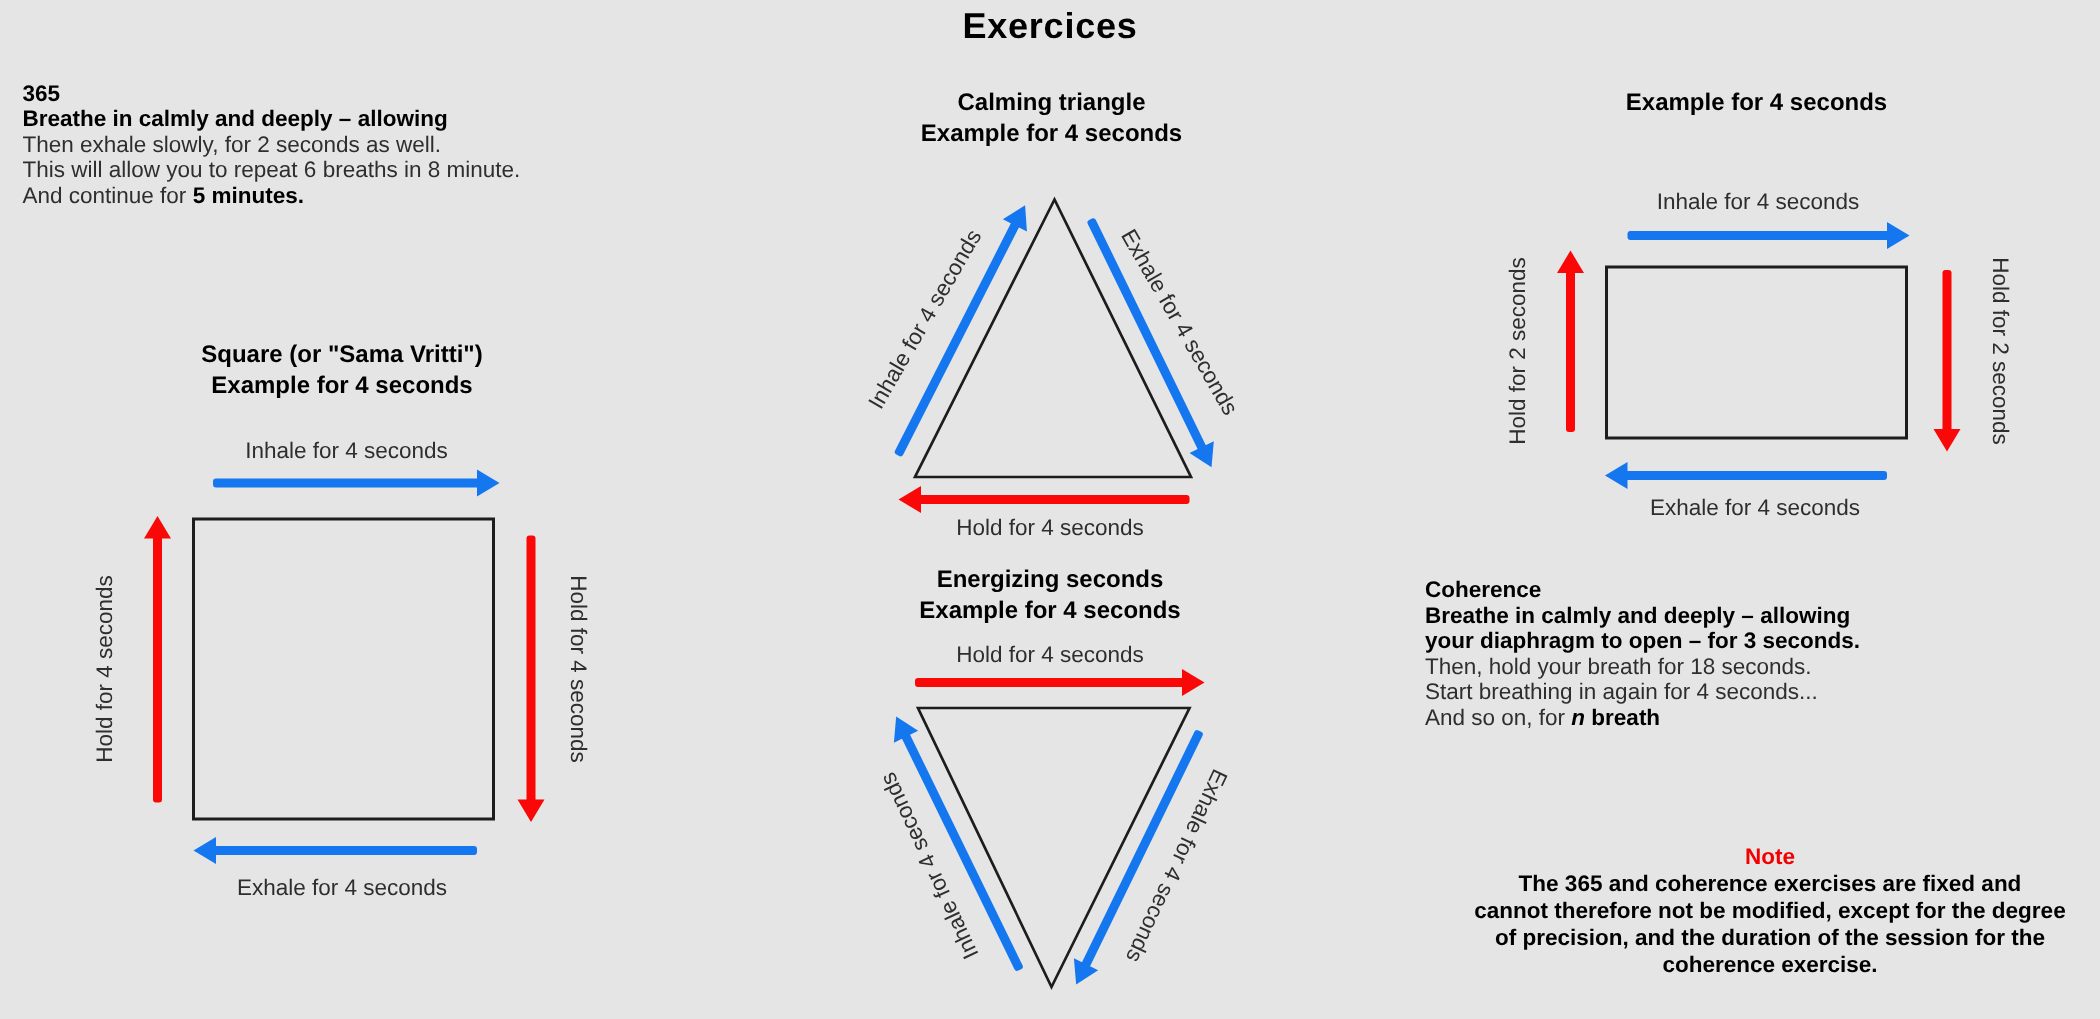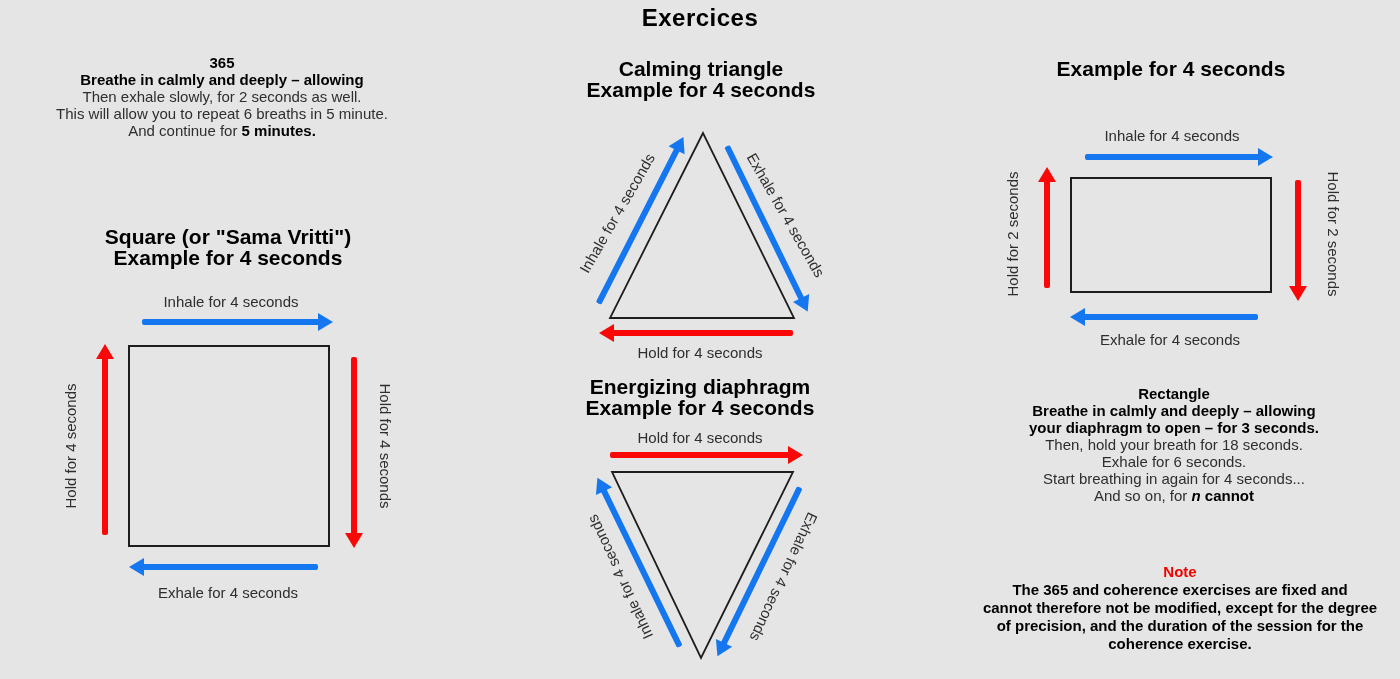--- a/index.html
+++ b/index.html
@@ -4,22 +4,22 @@
 <style>
   html,body{margin:0;padding:0;background:#fff;font-family:"Liberation Sans",sans-serif;}
   .canvas{position:relative;width:1400px;height:679px;background:#e5e5e5;overflow:hidden;color:#1c1c1c;}
   .abs{position:absolute;}
   .ctr{transform:translate(-50%,-50%);white-space:nowrap;}
   .rot{white-space:nowrap;}
   .lbl{font-size:15px;color:#2e2e2e;}
   .b{font-weight:bold;color:#000;}
   .bi{font-weight:bold;font-style:italic;color:#000;}
   .main-title{font-size:24px;font-weight:bold;color:#000;letter-spacing:.5px;}
-  .sec-title{font-size:21px;font-weight:bold;color:#000;text-align:center;line-height:21px;white-space:nowrap;}
-  .para{font-size:15px;line-height:17px;text-align:center;color:#2e2e2e;}
+  .sec-title{font-size:16px;font-weight:bold;color:#000;text-align:center;line-height:21px;white-space:nowrap;}
+  .para{font-size:15px;line-height:17px;text-align:left;color:#2e2e2e;}
   .para .ln{white-space:nowrap;}
   .note-para{font-size:15px;line-height:18px;text-align:center;font-weight:bold;color:#000;}
   .note-title{color:var(--note_title);}
   .shape{border:2px solid #1d1d1d;box-sizing:border-box;background:transparent;}
   .arrow{position:absolute;height:6px;background:currentColor;border-radius:2px;}
   .arrow::after{content:"";position:absolute;right:-13px;top:-6px;width:0;height:0;
     border-top:9px solid transparent;border-bottom:9px solid transparent;border-left:15px solid currentColor;}
   .blue{color:var(--arrow_blue);}
   .red{color:var(--arrow_red);}
   svg.tri{display:block;}
@@ -28,21 +28,21 @@
 <body>
 
 <div class="canvas">
 
   <div class="abs ctr main-title" style="left:700px;top:18px;">Exercices</div>
 
   <div class="abs para" style="left:15px;top:54px;width:414px;">
     <div class="ln b">365</div>
     <div class="ln b">Breathe in calmly and deeply – allowing</div>
     <div class="ln">Then exhale slowly, for 2 seconds as well.</div>
-    <div class="ln">This will allow you to repeat 6 breaths in 5 minute.</div>
+    <div class="ln">This will allow you to repeat 6 breaths in 8 minute.</div>
     <div class="ln"><span>And continue for </span><span class="b">5 minutes.</span></div>
   </div>
 
   <div class="abs sec-title" style="left:228px;top:226px;transform:translateX(-50%);">
     <div>Square (or "Sama Vritti")</div>
     <div>Example for 4 seconds</div>
   </div>
 
   <div class="abs ctr lbl" style="left:231px;top:301px;">Inhale for 4 seconds</div>
   <div class="arrow blue" style="left:142px;top:319px;width:178px;"></div>
@@ -70,21 +70,21 @@
   <div class="arrow blue" style="left:551px;top:223px;width:174px;transform:rotate(-63deg);"></div>
   <div class="abs rot lbl" style="left:617px;top:213px;transform:translate(-50%,-50%) rotate(-60deg);">Inhale for 4 seconds</div>
 
   <div class="arrow blue" style="left:679px;top:220px;width:171px;transform:rotate(64deg);"></div>
   <div class="abs rot lbl" style="left:786px;top:215px;transform:translate(-50%,-50%) rotate(60deg);">Exhale for 4 seconds</div>
 
   <div class="arrow red" style="left:612px;top:330px;width:181px;transform:rotate(180deg);"></div>
   <div class="abs ctr lbl" style="left:700px;top:352px;">Hold for 4 seconds</div>
 
   <div class="abs sec-title" style="left:700px;top:376px;transform:translateX(-50%);">
-    <div>Energizing diaphragm</div>
+    <div>Energizing seconds</div>
     <div>Example for 4 seconds</div>
   </div>
 
   <div class="abs ctr lbl" style="left:700px;top:437px;">Hold for 4 seconds</div>
   <div class="arrow red" style="left:610px;top:452px;width:180px;"></div>
 
   <svg class="abs tri" style="left:603px;top:463px;" width="200" height="202" viewBox="0 0 200 202">
     <polygon points="9,9 190,9 98,195" fill="none" stroke="#1d1d1d" stroke-width="1.8"></polygon>
   </svg>
 
@@ -106,27 +106,26 @@
   <div class="arrow red" style="left:993px;top:231px;width:108px;transform:rotate(-90deg);"></div>
   <div class="abs rot lbl" style="left:1012px;top:234px;transform:translate(-50%,-50%) rotate(-90deg);">Hold for 2 seconds</div>
 
   <div class="arrow red" style="left:1244px;top:231px;width:108px;transform:rotate(90deg);"></div>
   <div class="abs rot lbl" style="left:1333px;top:234px;transform:translate(-50%,-50%) rotate(90deg);">Hold for 2 seconds</div>
 
   <div class="arrow blue" style="left:1083px;top:314px;width:175px;transform:rotate(180deg);"></div>
   <div class="abs ctr lbl" style="left:1170px;top:339px;">Exhale for 4 seconds</div>
 
   <div class="abs para" style="left:950px;top:385px;width:448px;">
-    <div class="ln b">Rectangle</div>
+    <div class="ln b">Coherence</div>
     <div class="ln b">Breathe in calmly and deeply – allowing</div>
     <div class="ln b">your diaphragm to open – for 3 seconds.</div>
     <div class="ln">Then, hold your breath for 18 seconds.</div>
-    <div class="ln">Exhale for 6 seconds.</div>
     <div class="ln">Start breathing in again for 4 seconds...</div>
-    <div class="ln"><span>And so on, for </span><span class="bi">n</span><span class="b"> cannot</span></div>
+    <div class="ln"><span>And so on, for </span><span class="bi">n</span><span class="b"> breath</span></div>
   </div>
 
   <div class="abs note-para" style="left:950px;top:563px;width:460px;">
     <div class="note-title">Note</div>
     <div>The 365 and coherence exercises are fixed and</div>
     <div>cannot therefore not be modified, except for the degree</div>
     <div>of precision, and the duration of the session for the</div>
     <div>coherence exercise.</div>
   </div>
 

